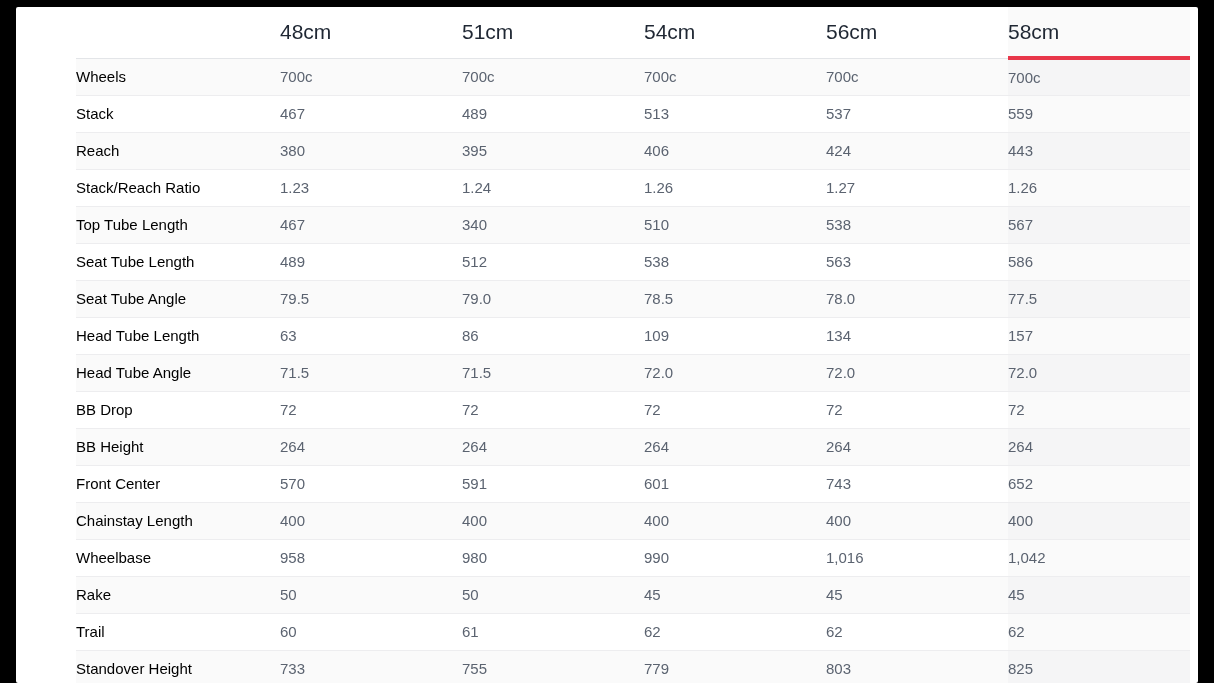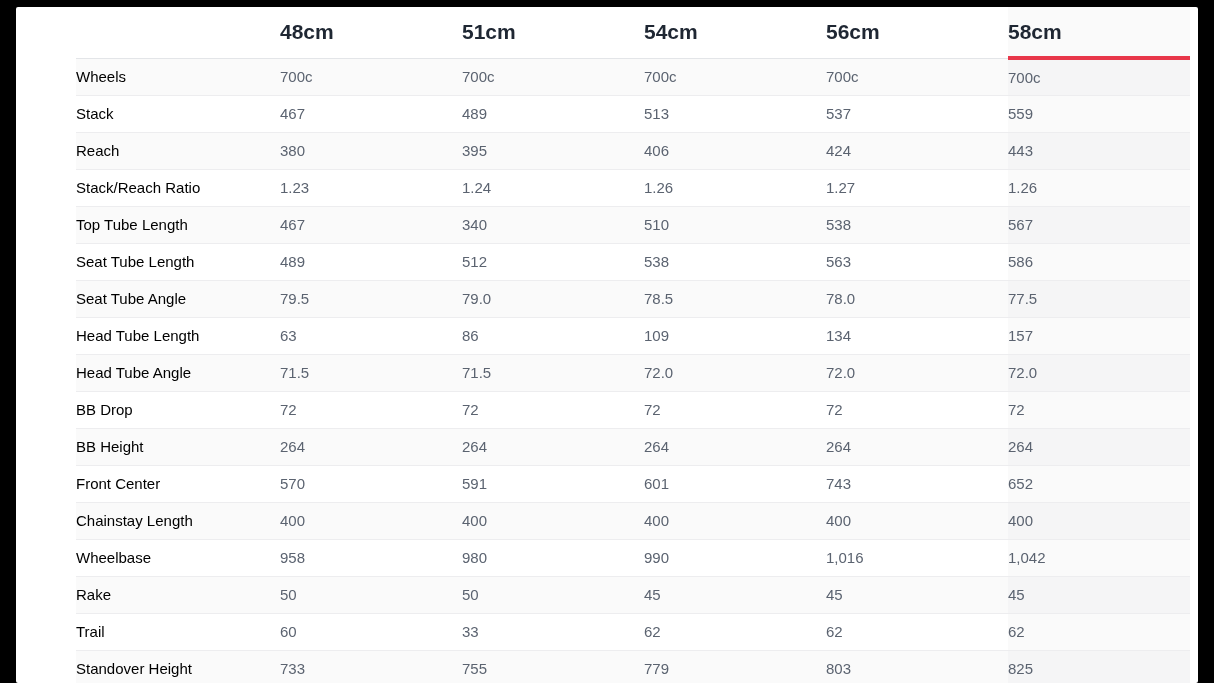--- a/index.html
+++ b/index.html
@@ -41,21 +41,21 @@
   table.geo col.size { width: 182px; }
   table.geo th, table.geo td {
     text-align: left;
     padding: 0;
     vertical-align: middle;
   }
   thead th {
     height: 51px;
     padding: 0 0 10px 14px;
     font-size: 21px;
-    font-weight: bold;
+    font-weight: normal;
     color: #1f2733;
     background: #ffffff;
     border-bottom: 1px solid #e3e5e8;
     vertical-align: bottom;
   }
   thead th.size-head.active {
     border-bottom: 4px solid #e8374a;
     background: #fafafa;
     margin-left: 24px;
   }
@@ -218,21 +218,21 @@
           <td class="rowlabel">Rake</td>
           <td>50</td>
           <td>50</td>
           <td>45</td>
           <td>45</td>
           <td class="col-highlight">45</td>
         </tr>
         <tr>
           <td class="rowlabel">Trail</td>
           <td>60</td>
-          <td>33</td>
+          <td>61</td>
           <td>62</td>
           <td>62</td>
           <td class="col-highlight">62</td>
         </tr>
         <tr>
           <td class="rowlabel">Standover Height</td>
           <td>733</td>
           <td>755</td>
           <td>779</td>
           <td>803</td>

